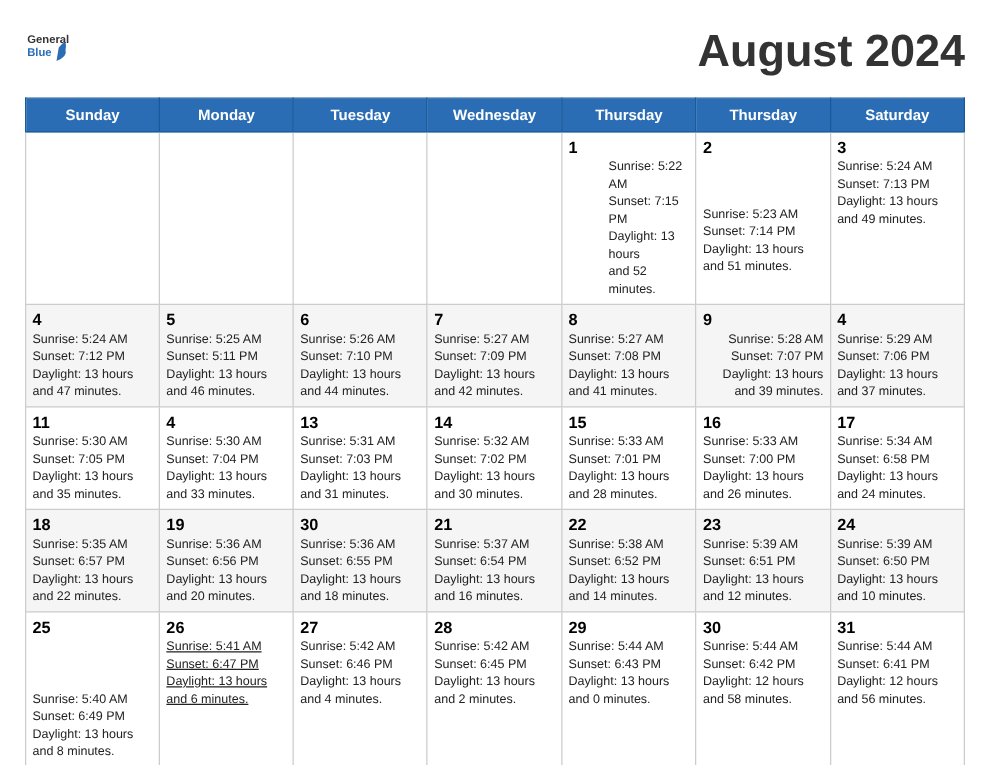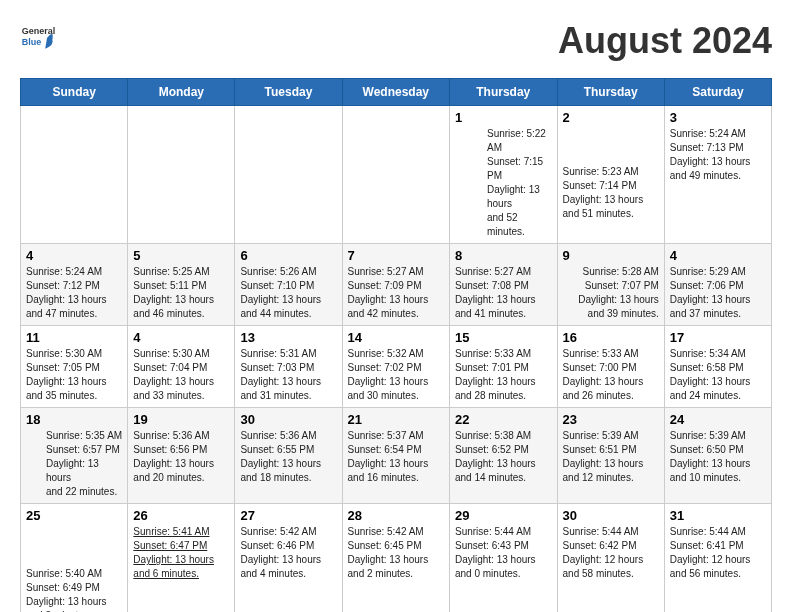--- a/index.html
+++ b/index.html
@@ -231,21 +231,21 @@
           <span class="day-number">17</span>
           <div class="day-info" style="white-space: pre-line;">Sunrise: 5:34 AM
 Sunset: 6:58 PM
 Daylight: 13 hours
 and 24 minutes.</div>
         </td>
       </tr>
       <tr>
         <td>
           <span class="day-number">18</span>
-          <div class="day-info" style="white-space: pre-line; margin-left: 20px;">Sunrise: 5:35 AM
+          <div class="day-info" style="white-space: pre-line;">Sunrise: 5:35 AM
 Sunset: 6:57 PM
 Daylight: 13 hours
 and 22 minutes.</div>
         </td>
         <td>
           <span class="day-number">19</span>
           <div class="day-info" style="white-space: pre-line;">Sunrise: 5:36 AM
 Sunset: 6:56 PM
 Daylight: 13 hours
 and 20 minutes.</div>

